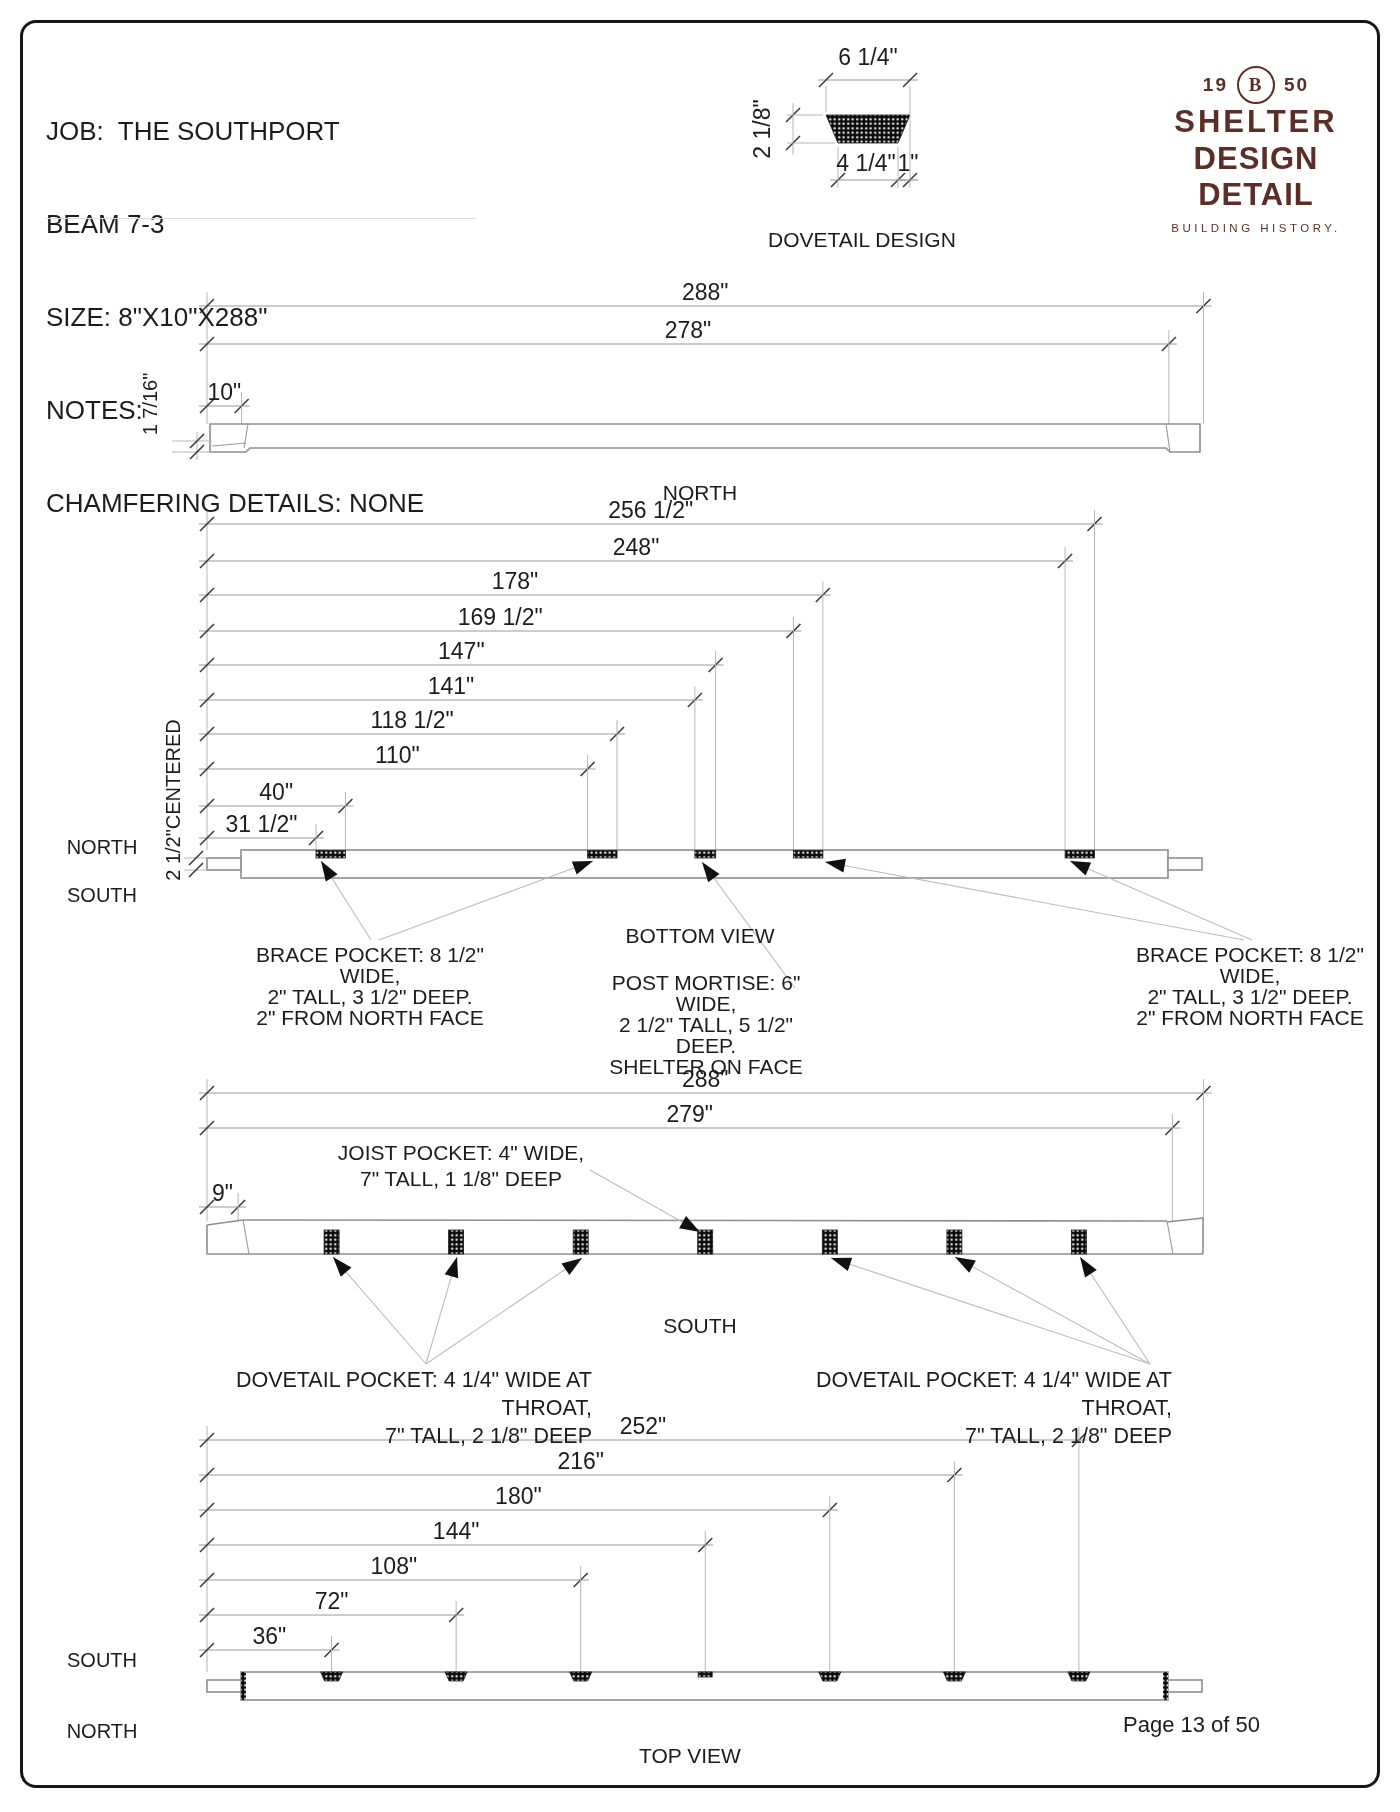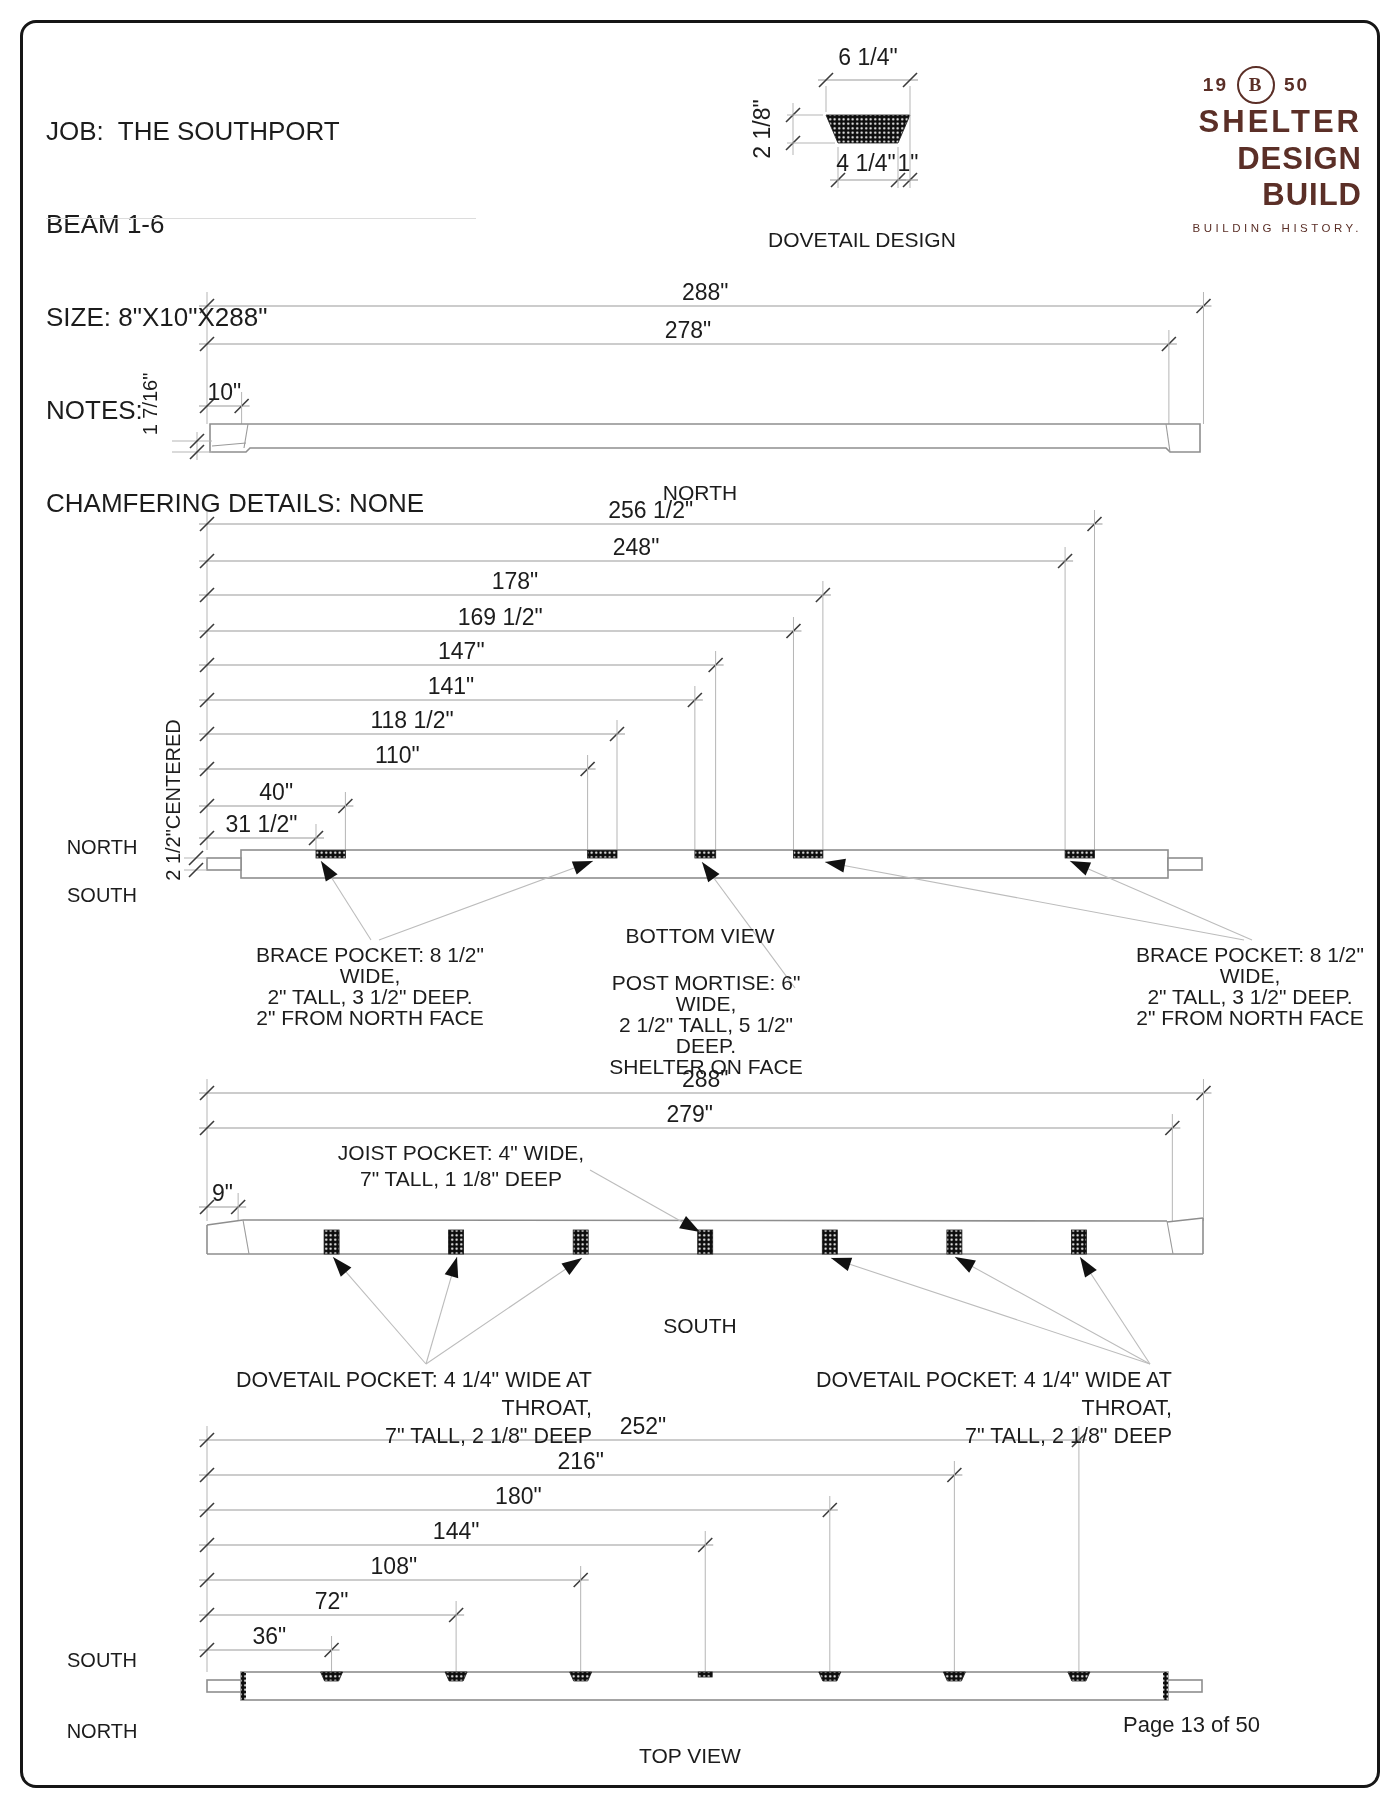--- a/index.html
+++ b/index.html
@@ -14,21 +14,21 @@
   .lbl{position:absolute;white-space:nowrap;}
   .c{text-align:center;}
   .r{text-align:right;}
   .dimlabel{position:absolute;transform:translateX(-50%);font-size:23px;white-space:nowrap;color:#1c1c1c;}
   .rot{position:absolute;transform:translate(-50%,-50%) rotate(-90deg);white-space:nowrap;}
   .small{font-size:20px;}
   .view-label{font-size:21px;}
   .callout{position:absolute;font-size:21px;line-height:21px;}
   .callout.big{font-size:21.5px;line-height:28px;}
   
-  .logo{position:absolute;left:1150px;top:66px;width:212px;text-align:right;}
+  .logo{position:absolute;left:1150px;top:66px;width:212px;text-align:center;}
   .logo .row1{display:flex;align-items:center;justify-content:center;gap:9px;
               font-size:19px;letter-spacing:2px;font-weight:bold;}
   .logo .mono{width:34px;height:34px;border:2px solid currentColor;border-radius:50%;
               display:flex;align-items:center;justify-content:center;
               font-family:"Liberation Serif",serif;font-size:19px;font-weight:bold;}
   .logo .n1{font-size:31px;font-weight:bold;letter-spacing:3px;}
   .logo .n2{font-size:31px;font-weight:bold;letter-spacing:1px;margin-top:1px;}
   .logo .tag{font-size:11.5px;letter-spacing:3.5px;margin-top:9px;}
   
   .dim{stroke:#999;stroke-width:1.2;fill:none;}
@@ -236,35 +236,35 @@
       <line class="tick" x1="903" y1="187" x2="917" y2="173"></line>
       <line class="dim" x1="898" y1="180" x2="918" y2="180"></line>
       <line class="ext" x1="838" y1="147" x2="838" y2="188"></line>
       <line class="ext" x1="898" y1="147" x2="898" y2="188"></line>
     </svg>
 
   <div class="border"></div>
 
   <div class="hdr">
     <div>JOB:  THE SOUTHPORT</div>
-    <div>BEAM 1-6</div>
+    <div>BEAM 7-3</div>
     <div>SIZE: 8"X10"X288"</div>
     <div>NOTES:</div>
     <div>CHAMFERING DETAILS: NONE</div>
   </div>
   <div class="hr"></div>
 
   <div class="logo" id="logo" style="color: rgb(91, 47, 39);">
     <div class="row1">
       <span>19</span>
       <span class="mono">B</span>
       <span>50</span>
     </div>
     <div class="n1">SHELTER</div>
-    <div class="n2">DESIGN BUILD</div>
+    <div class="n2">DESIGN DETAIL</div>
     <div class="tag">BUILDING HISTORY.</div>
   </div>
 
   <div class="dimlabel" style="left:868px;top:44px;">6 1/4"</div>
   <div class="rot" style="left:762px;top:129px;font-size:23px;">2 1/8"</div>
   <div class="dimlabel" style="left:866px;top:150px;">4 1/4"</div>
   <div class="dimlabel" style="left:908px;top:150px;">1"</div>
   <div class="lbl c view-label" style="left:768px;top:228px;width:180px;">DOVETAIL DESIGN</div>
 
   <div class="lbl c view-label" style="left:610px;top:481px;width:180px;">NORTH</div>

